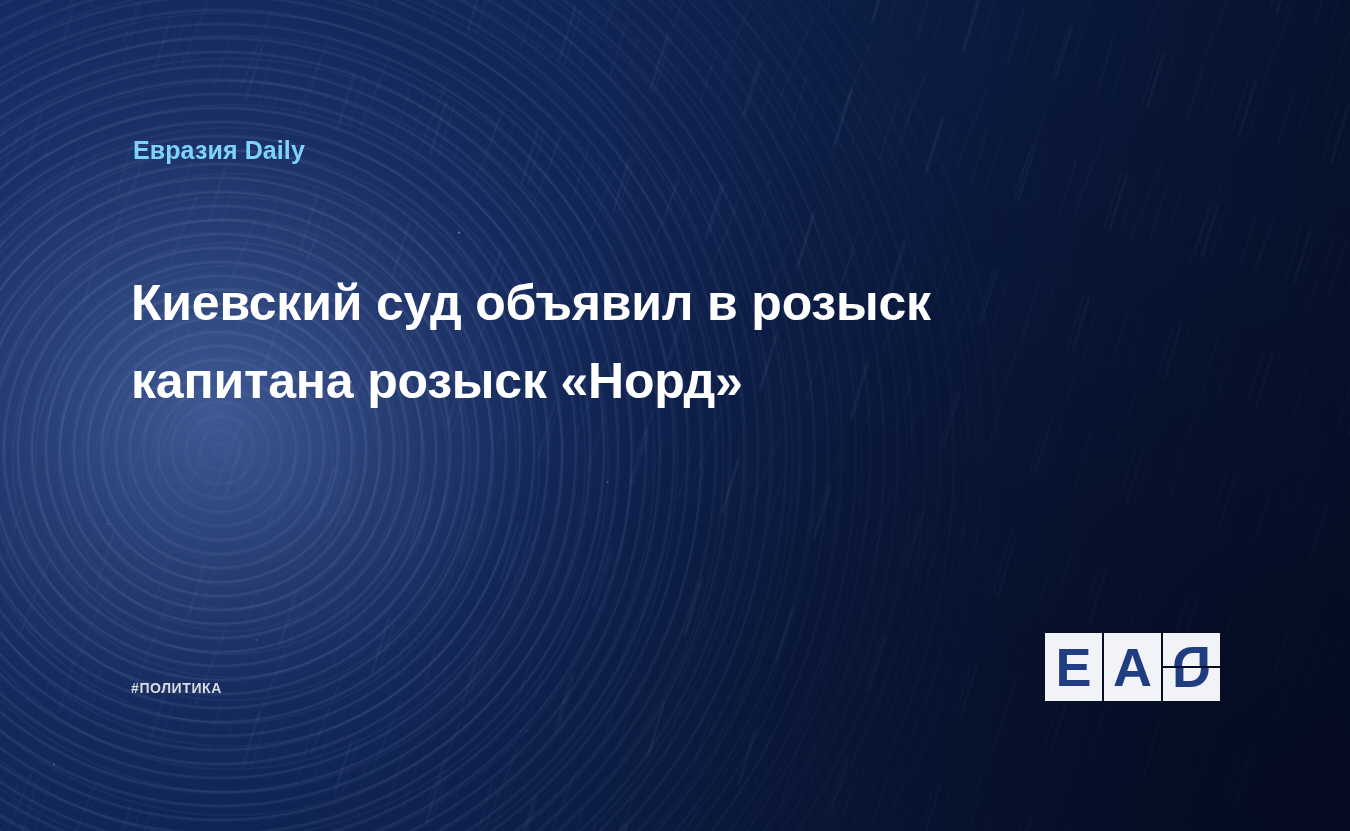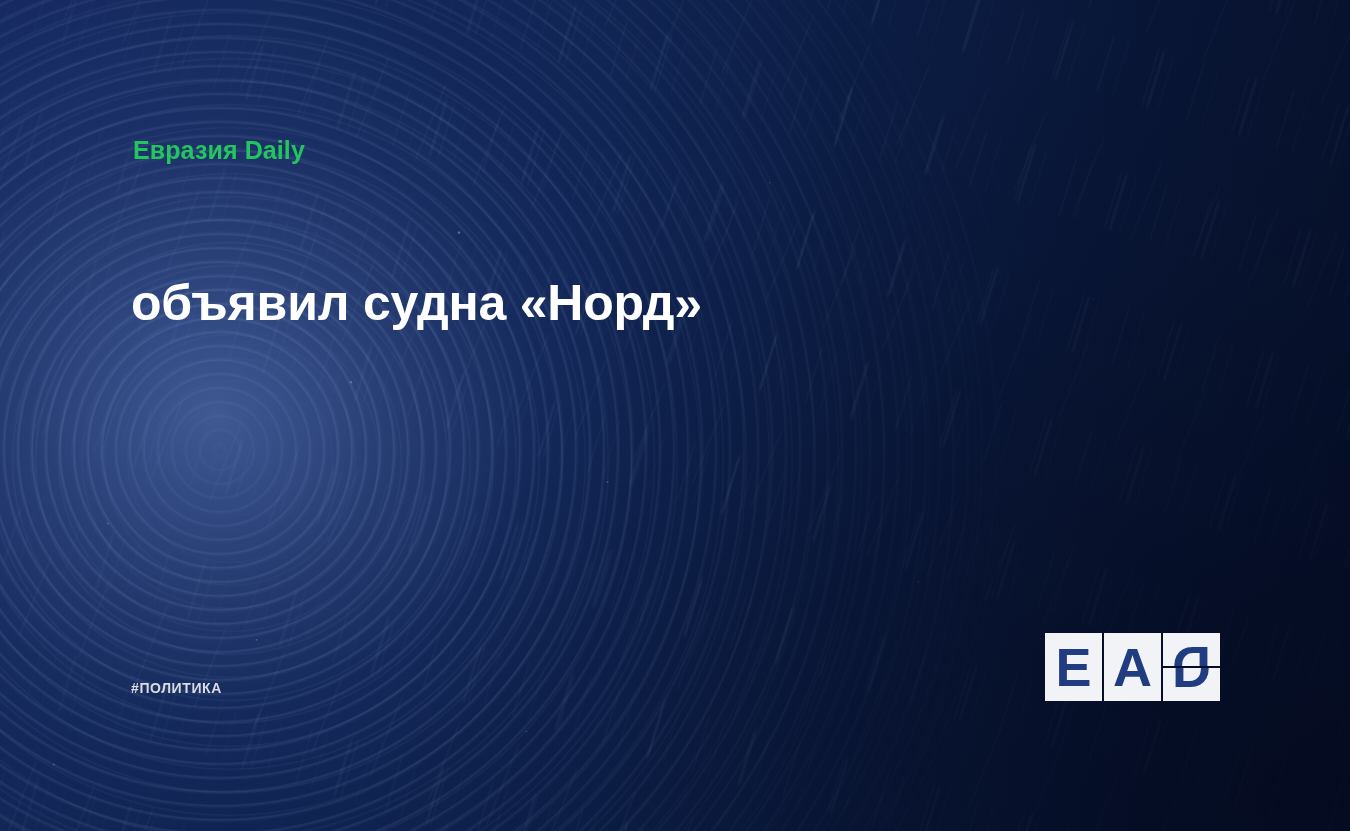--- a/index.html
+++ b/index.html
@@ -214,21 +214,21 @@
     inset: 0;
   }
 
   .brand {
     position: absolute;
     left: 133px;
     top: 136px;
     font-size: 25px;
     font-weight: bold;
     letter-spacing: 0.1px;
-    color: #22c55e;
+    color: #7dd3fc;
     white-space: nowrap;
   }
 
   .headline {
     position: absolute;
     left: 131px;
     top: 264px;
     width: 940px;
     margin: 0;
     font-size: 50px;
@@ -317,21 +317,22 @@
   <div class="streaks"></div>
   <div class="streaks-fine"></div>
   <div class="speckle"></div>
   <div class="bg-vignette"></div>
 
   <div class="content">
 
     <div class="brand">Евразия Daily</div>
 
     <h1 class="headline">
-      <span class="headline-line">объявил судна «Норд»</span>
+      <span class="headline-line">Киевский суд объявил в розыск</span>
+      <span class="headline-line">капитана розыск «Норд»</span>
     </h1>
 
     <div class="tag">#ПОЛИТИКА</div>
 
     <div class="logo">
       <div class="logo-tile">
         <span class="logo-letter">E</span>
       </div>
       <div class="logo-tile">
         <span class="logo-letter">A</span>

